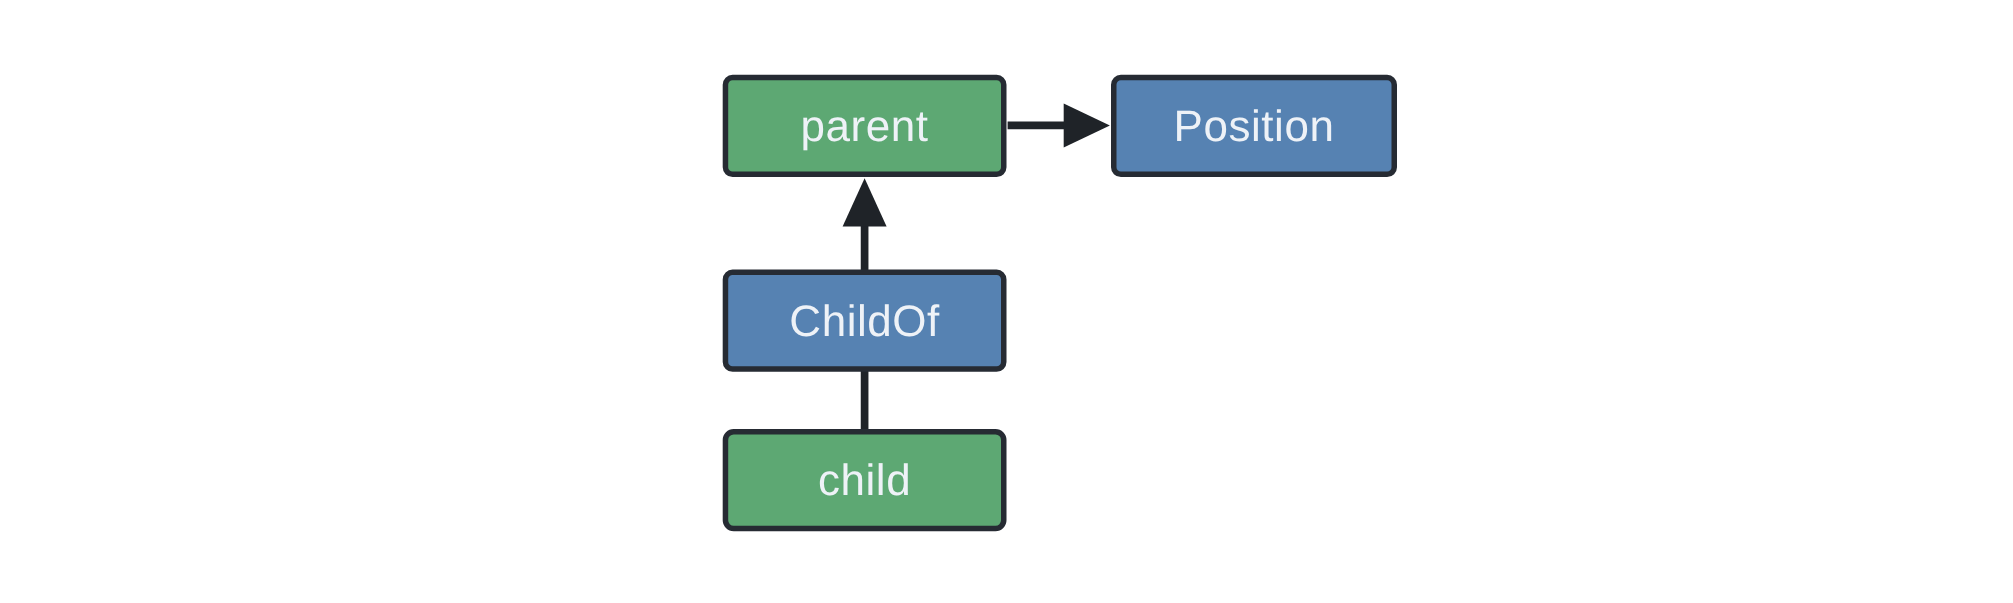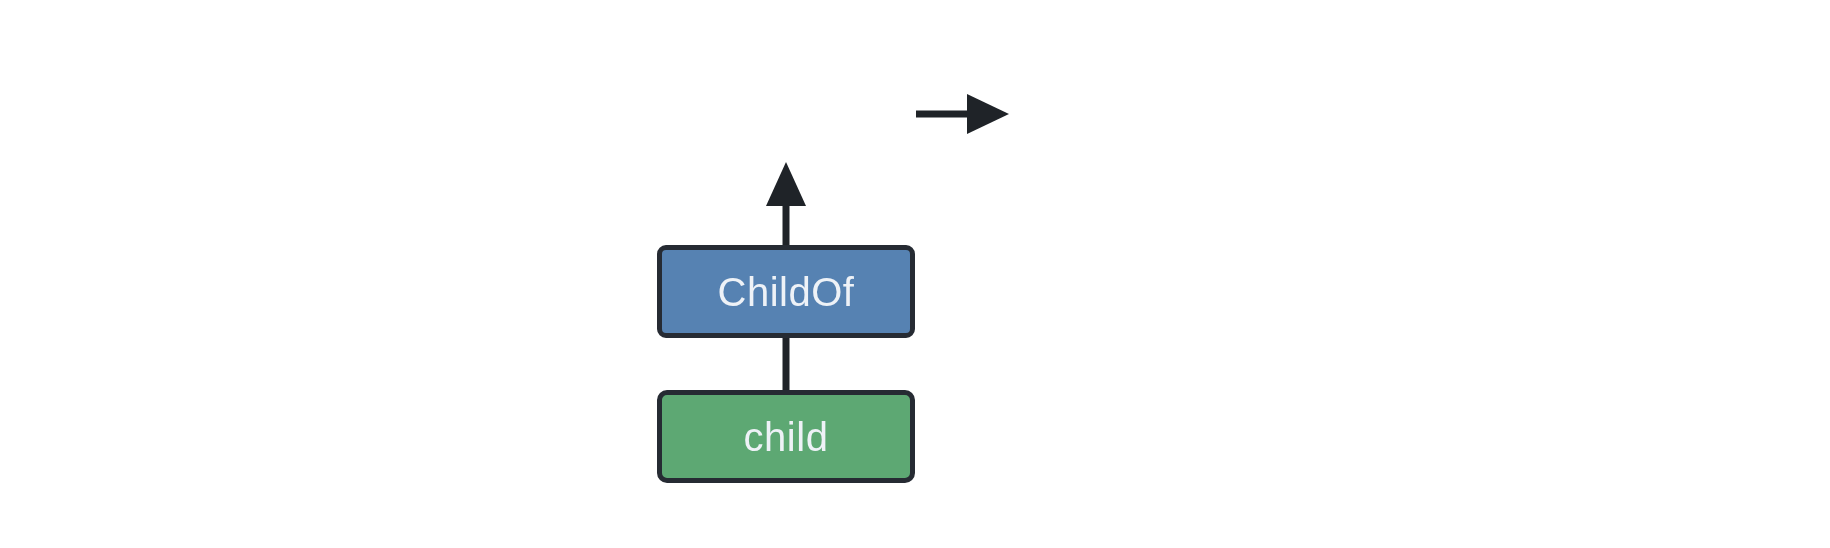--- a/index.html
+++ b/index.html
@@ -67,21 +67,27 @@
     <g>
       <line class="edge-line" x1="786" y1="246" x2="786" y2="205"></line>
       <polygon class="edge-head" points="786,162 766,206 806,206"></polygon>
     </g>
 
     <g>
       <line class="edge-line" x1="786" y1="336" x2="786" y2="392"></line>
     </g>
   </svg>
 
+  <div class="node node--entity node-parent">
+    <span>parent</span>
+  </div>
 
+  <div class="node node--component node-position">
+    <span>Position</span>
+  </div>
 
   <div class="node node--component node-childof">
     <span>ChildOf</span>
   </div>
 
   <div class="node node--entity node-child">
     <span>child</span>
   </div>
 
 </div>

